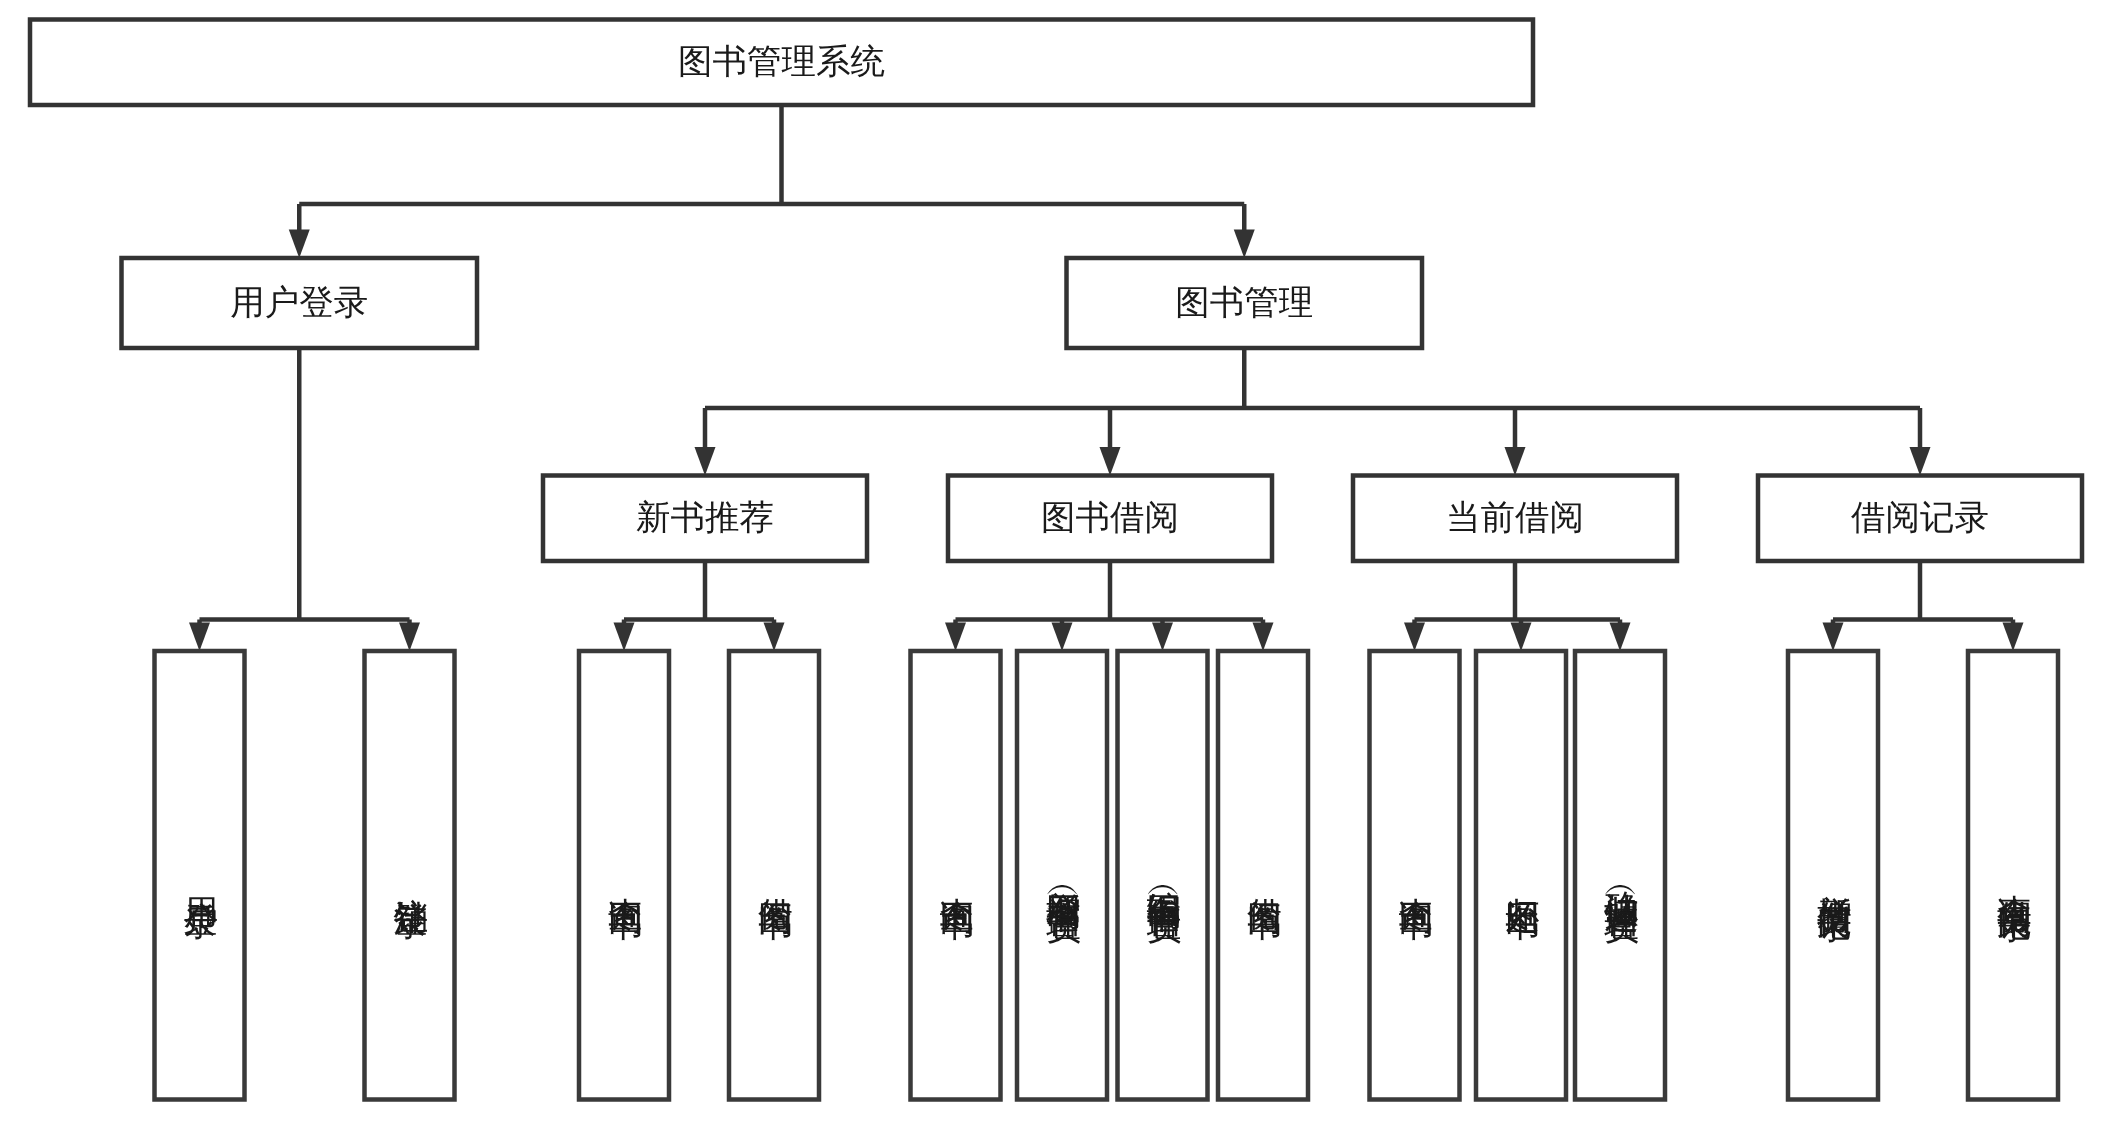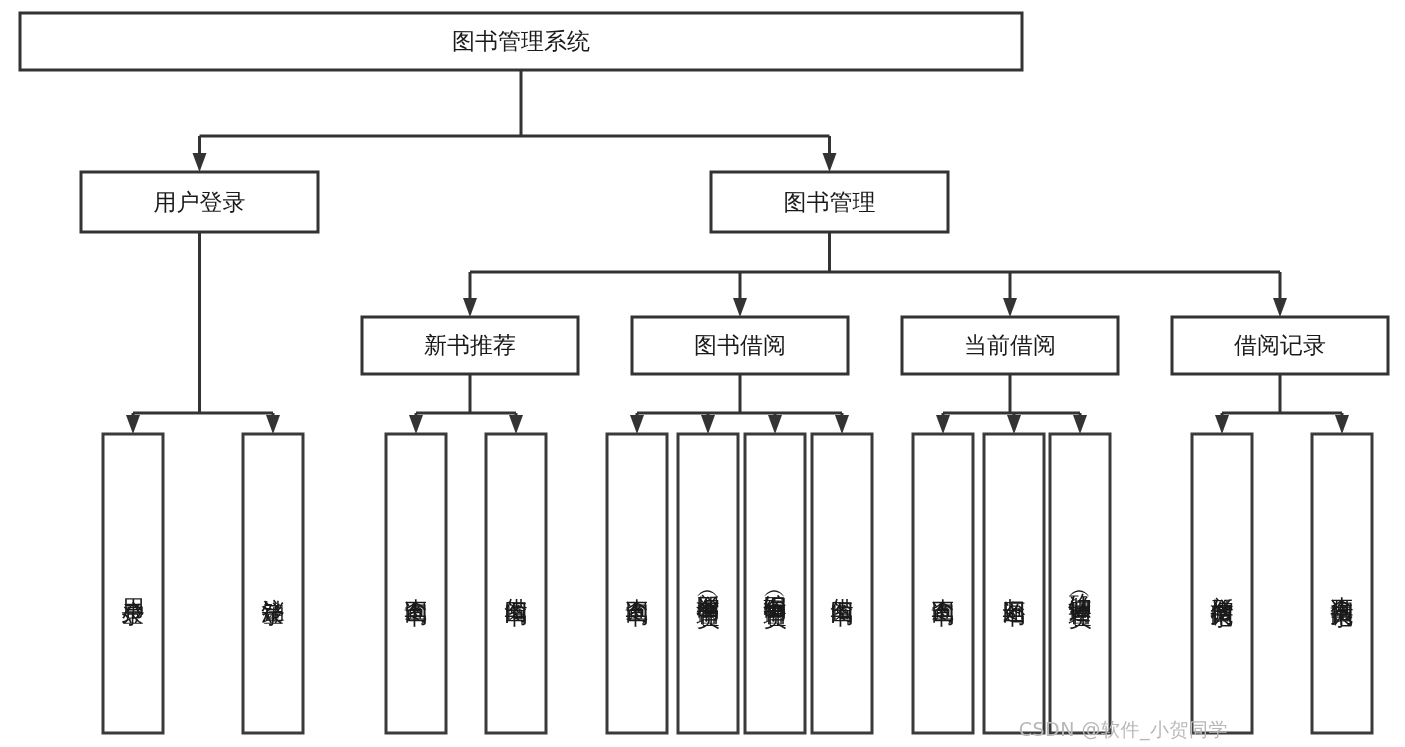--- a/index.html
+++ b/index.html
@@ -211,15 +211,14 @@
         <span class="leaf-label">确认归还（管理员）</span>
       </div>
       <div class="leaf-label-wrap" style="left: 1192px; top: 434px; width: 60px; height: 155.5px; padding-top: 143.5px;">
         <span class="leaf-label">新增借阅记录</span>
       </div>
       <div class="leaf-label-wrap" style="left: 1312px; top: 434px; width: 60px; height: 155.5px; padding-top: 143.5px;">
         <span class="leaf-label">查询借阅记录</span>
       </div>
     </div>
 
-  <div id="watermark">CSDN @软件_小贺同学</div>
 
 </div>
 
 </body></html>

